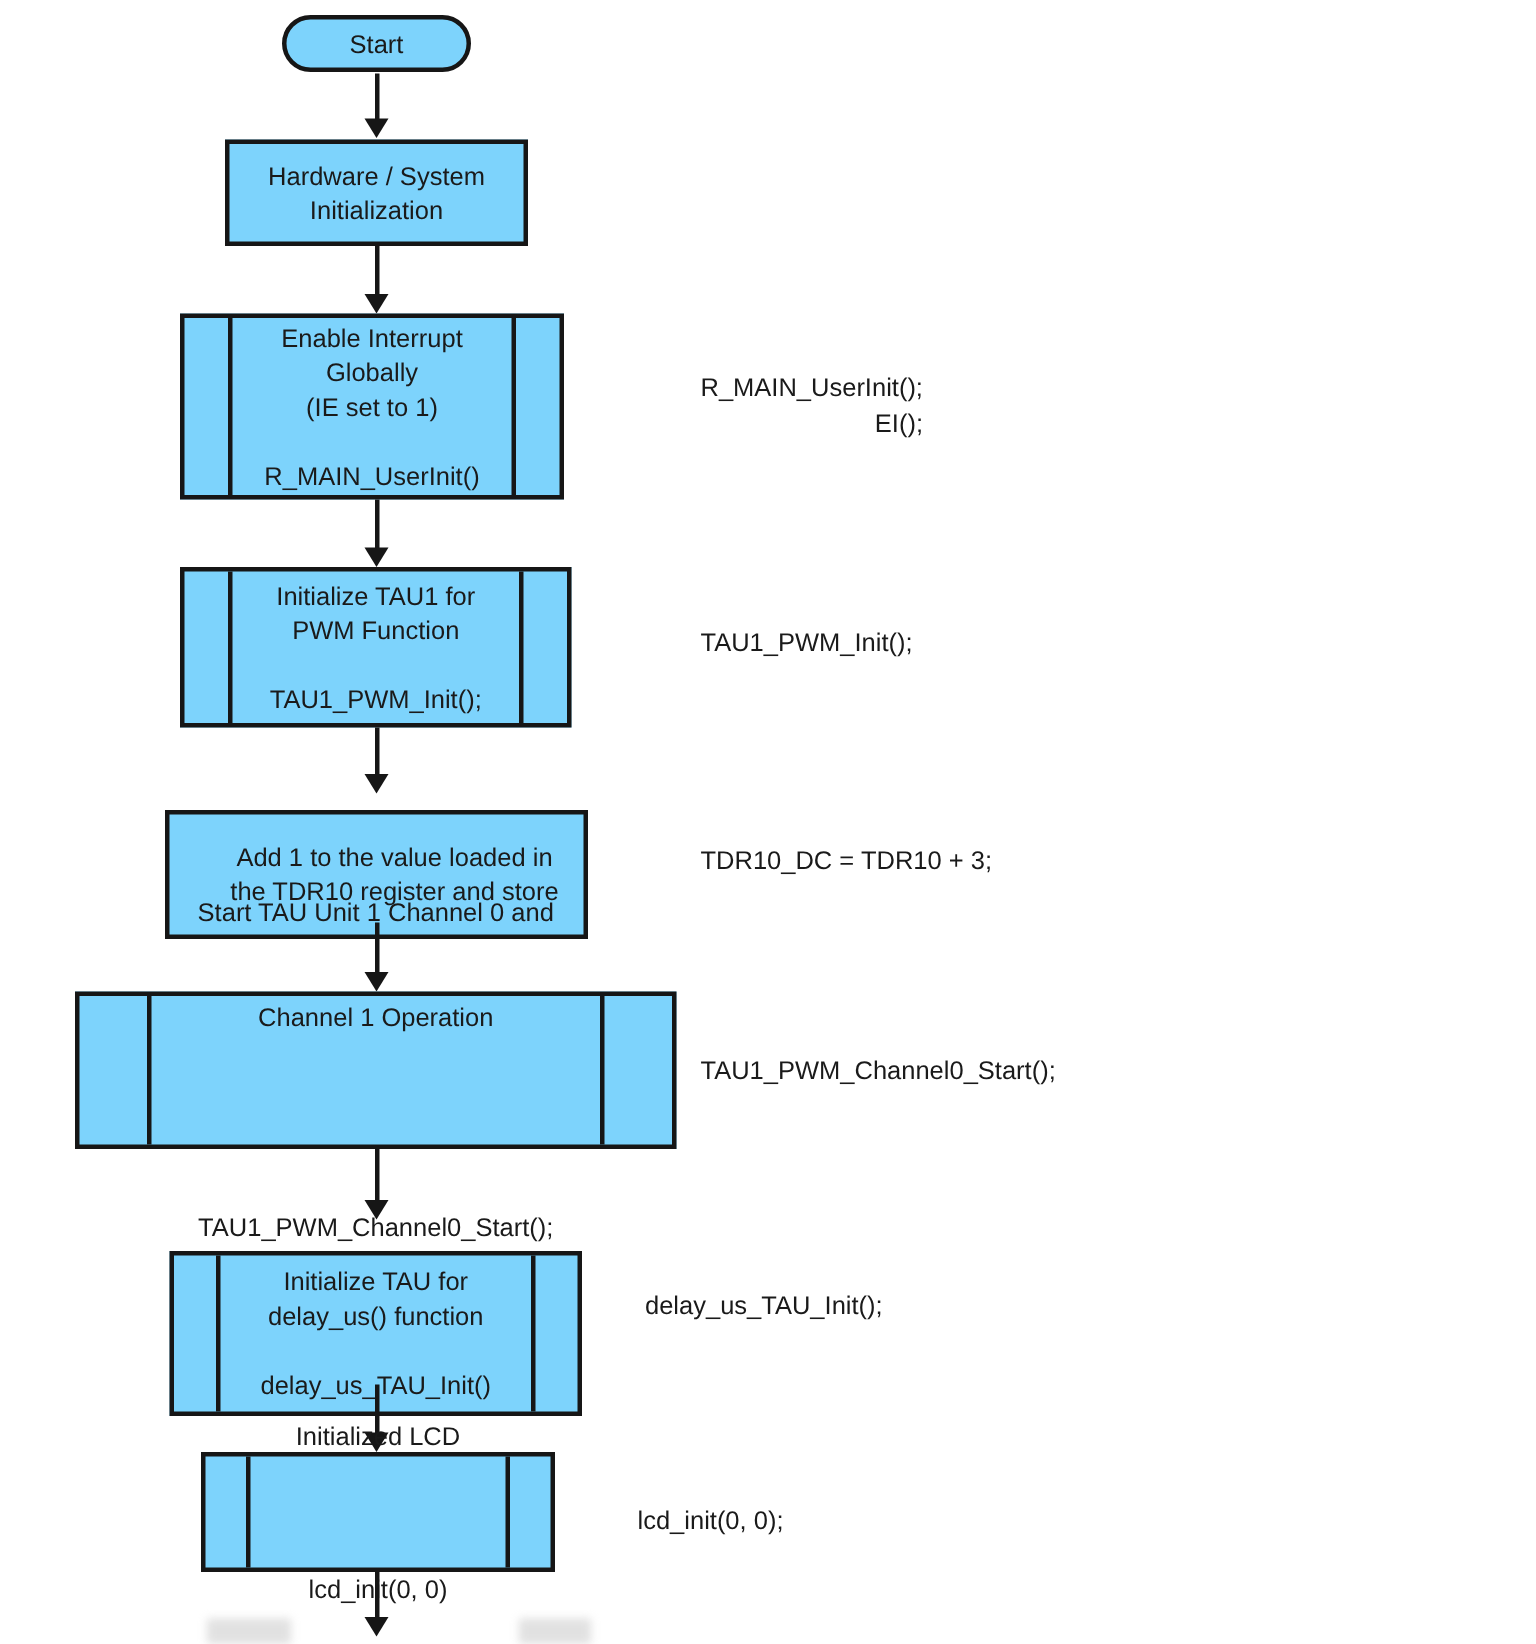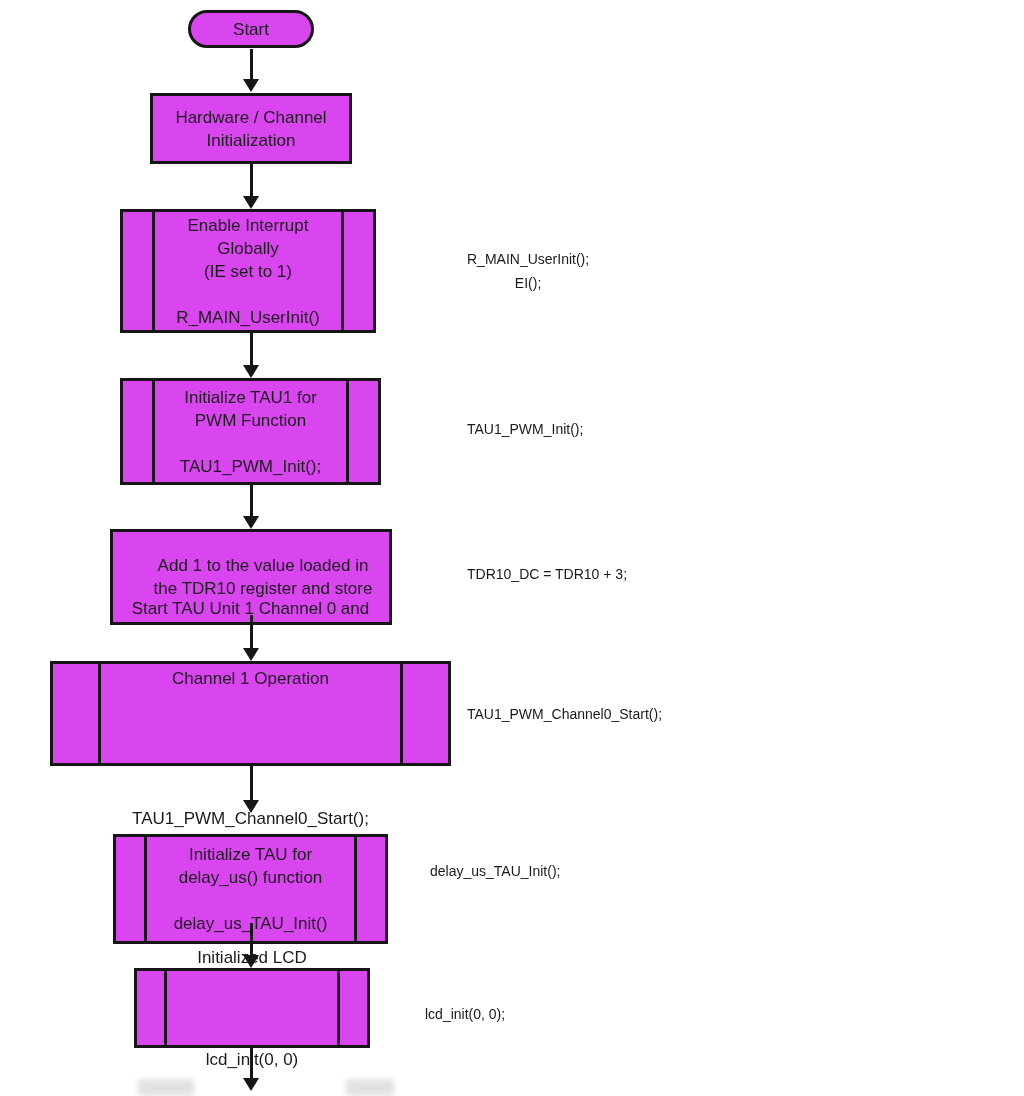--- a/index.html
+++ b/index.html
@@ -9,21 +9,21 @@
     height: 1096px;
     background: #ffffff;
     font-family: "Liberation Sans", "DejaVu Sans", sans-serif;
     color: #1a1a1a;
     overflow: hidden;
   }
   .node {
     position: absolute;
     box-sizing: border-box;
     border: 3px solid #161616;
-    background: #d946ef;
+    background: #7dd3fc;
     display: flex;
     flex-direction: column;
     justify-content: center;
     align-items: center;
     text-align: center;
     font-size: 17px;
     line-height: 23px;
   }
   .terminator { border-radius: 20px; }
   .ln { min-height: 23px; width: 100%; }
@@ -44,24 +44,24 @@
   .arrow .head {
     position: absolute;
     left: 0; bottom: 0;
     width: 0; height: 0;
     border-left: 8.5px solid transparent;
     border-right: 8.5px solid transparent;
     border-top: 13px solid #161616;
   }
   .annotation {
     position: absolute;
-    font-size: 14px;
+    font-size: 17px;
     line-height: 24px;
     white-space: pre-line;
-    text-align: center;
+    text-align: right;
   }
   .ghost {
     position: absolute;
     background: #c4c4c4;
     opacity: 0.5;
     filter: blur(3px);
   }
 </style>
 </head>
 <body>
@@ -71,21 +71,21 @@
   <div class="node terminator" style="left:188px; top:10px; width:126px; height:38px;">
     <div class="ln">Start</div>
   </div>
 
   <div class="arrow" style="left:243px; top:49px; height:43px;">
     <div class="shaft"></div>
     <div class="head"></div>
   </div>
 
   <div class="node" style="left:150px; top:93px; width:202px; height:71px;">
-    <div class="ln">Hardware / Channel</div>
+    <div class="ln">Hardware / System</div>
     <div class="ln">Initialization</div>
   </div>
 
   <div class="arrow" style="left:243px; top:164px; height:45px;">
     <div class="shaft"></div>
     <div class="head"></div>
   </div>
 
   <div class="node" style="left:120px; top:209px; width:256px; height:124px;">
     <div class="sub-bar" style="left:29px;"></div>
@@ -112,21 +112,21 @@
     <div class="ln"></div>
     <div class="ln">TAU1_PWM_Init();</div>
   </div>
   <div class="annotation" style="left:467px; top:417px;">TAU1_PWM_Init();</div>
 
   <div class="arrow" style="left:243px; top:485px; height:44px;">
     <div class="shaft"></div>
     <div class="head"></div>
   </div>
 
-  <div class="node" style="left:110px; top:529px; width:282px; height:96px;padding-left:24px;">
+  <div class="node" style="left:110px; top:540px; width:282px; height:86px;padding-left:24px;">
     <div class="ln">Add 1 to the value loaded in</div>
     <div class="ln">the TDR10 register and store</div>
   </div>
   <div class="annotation" style="left:467px; top:562px;">TDR10_DC = TDR10 + 3;</div>
 
   <div class="arrow" style="left:243px; top:615px; height:46px;">
     <div class="shaft"></div>
     <div class="head"></div>
   </div>
 

